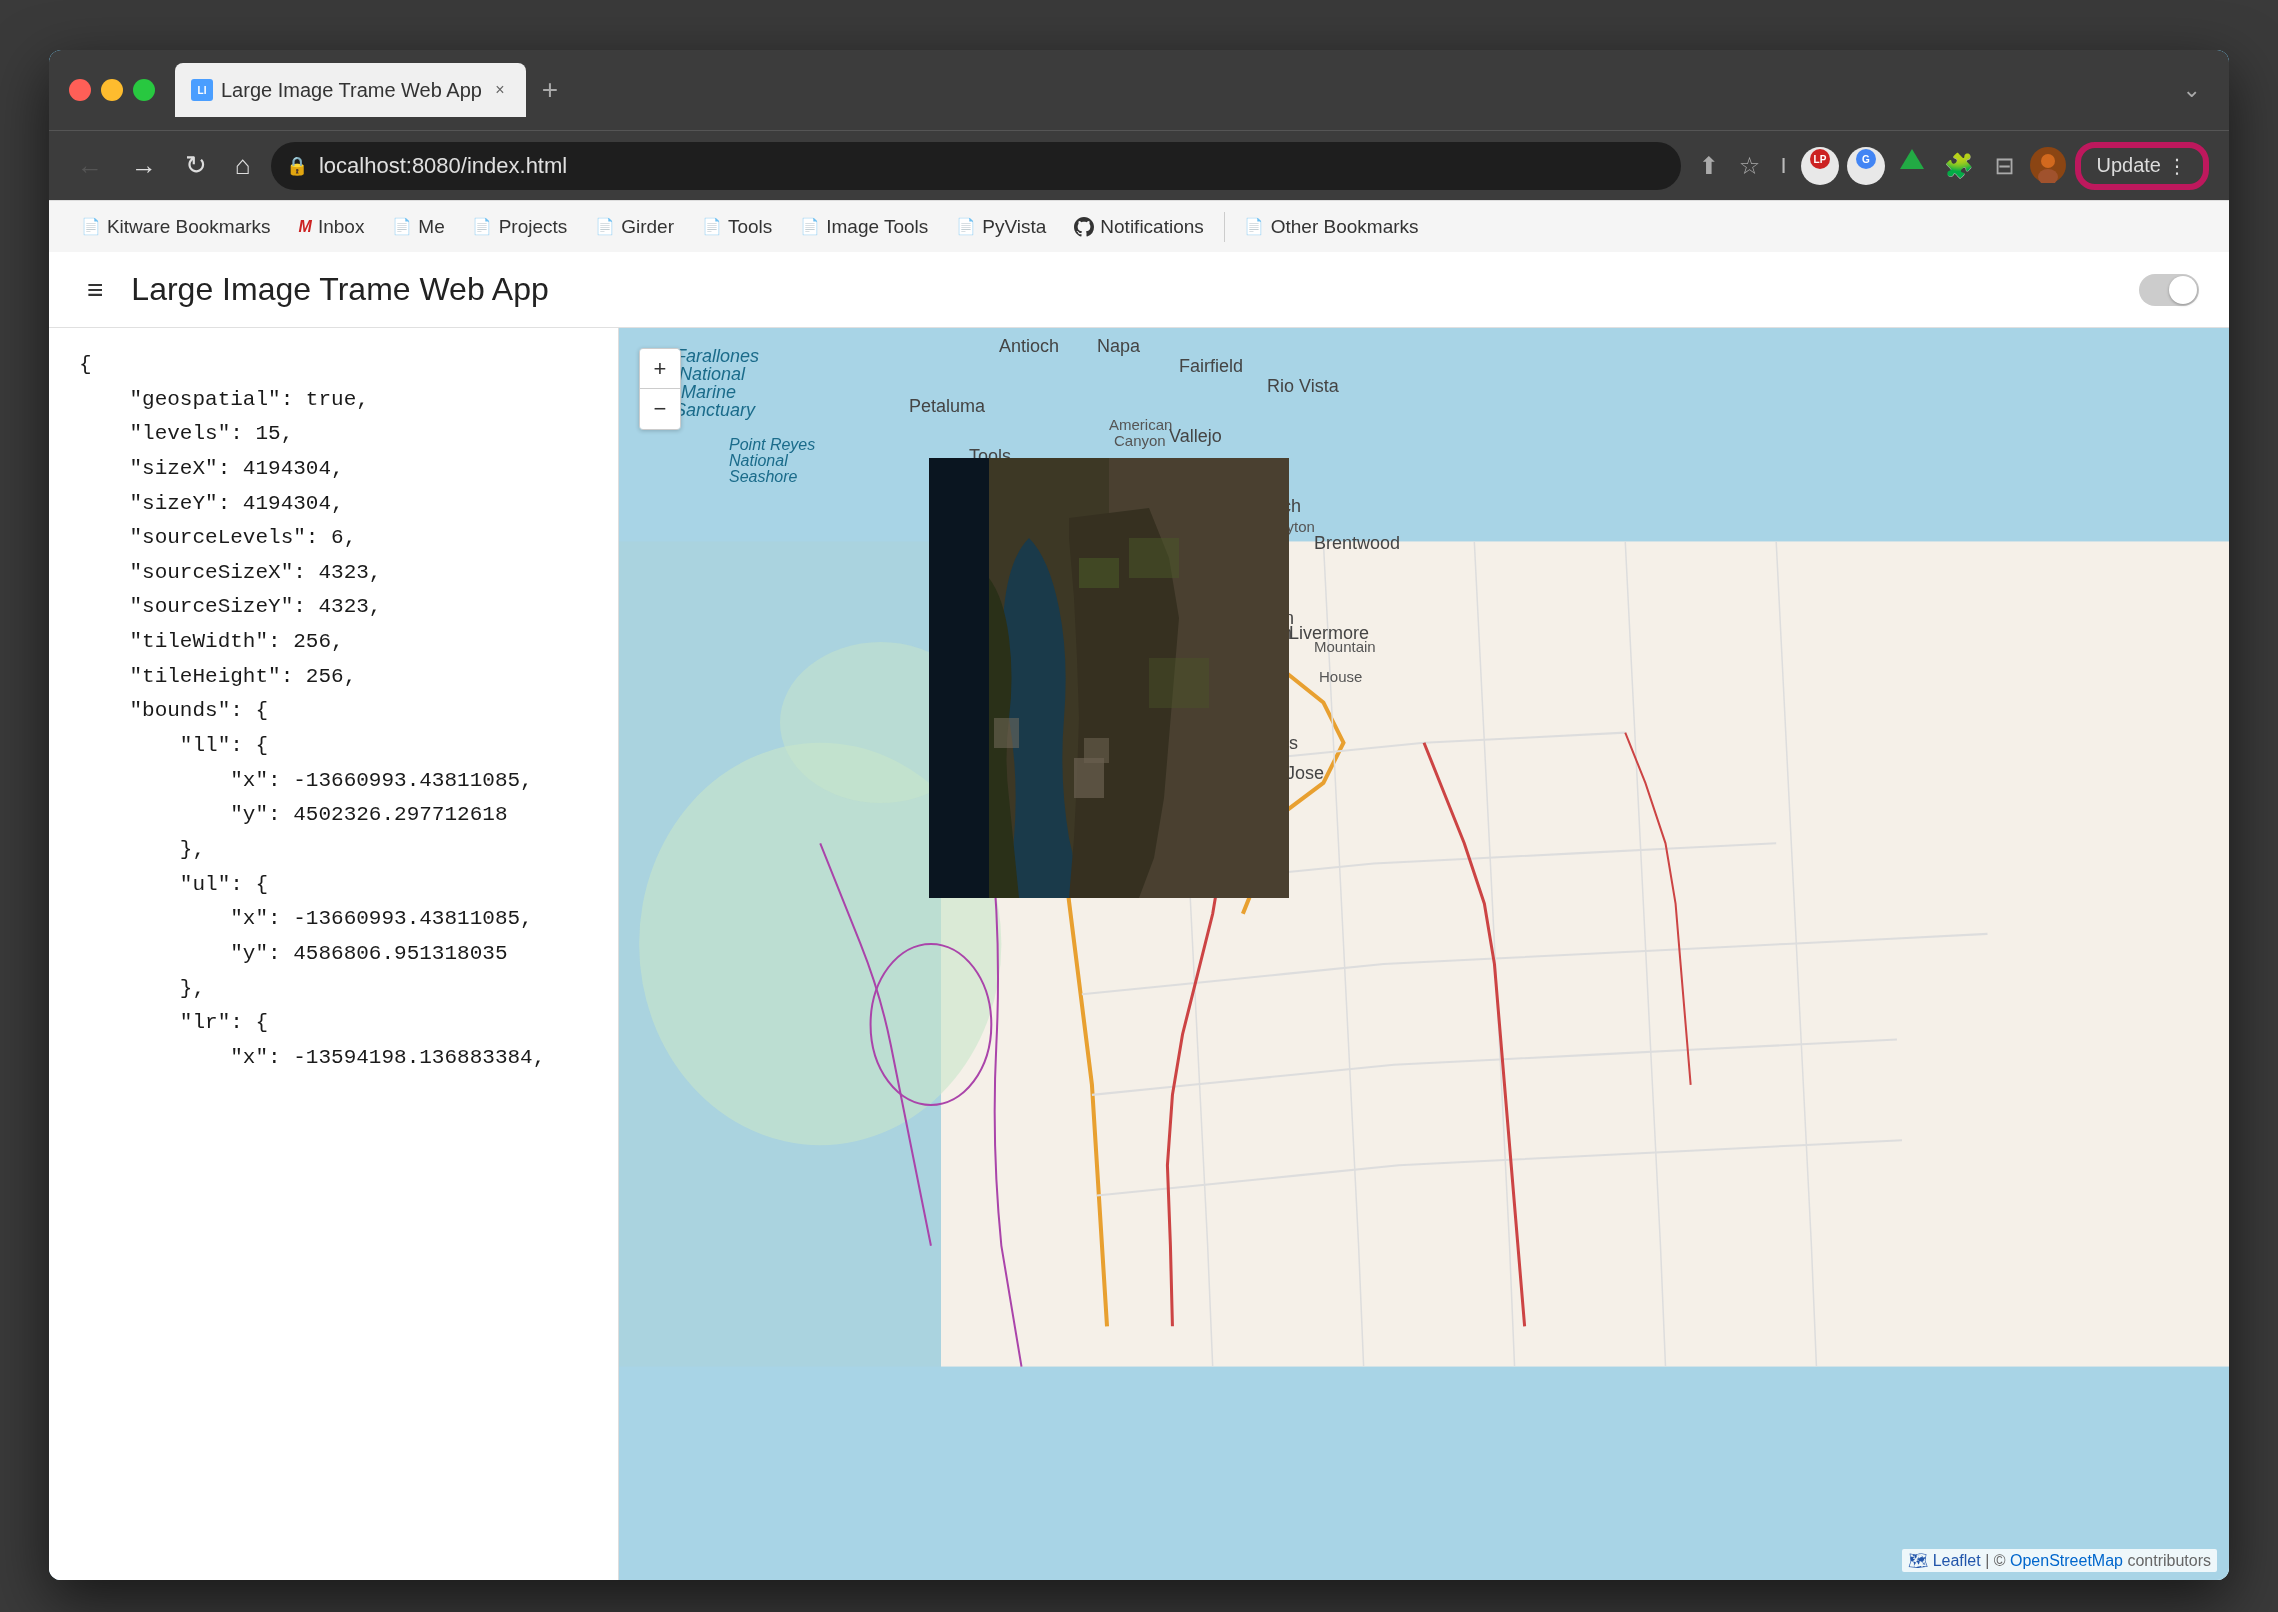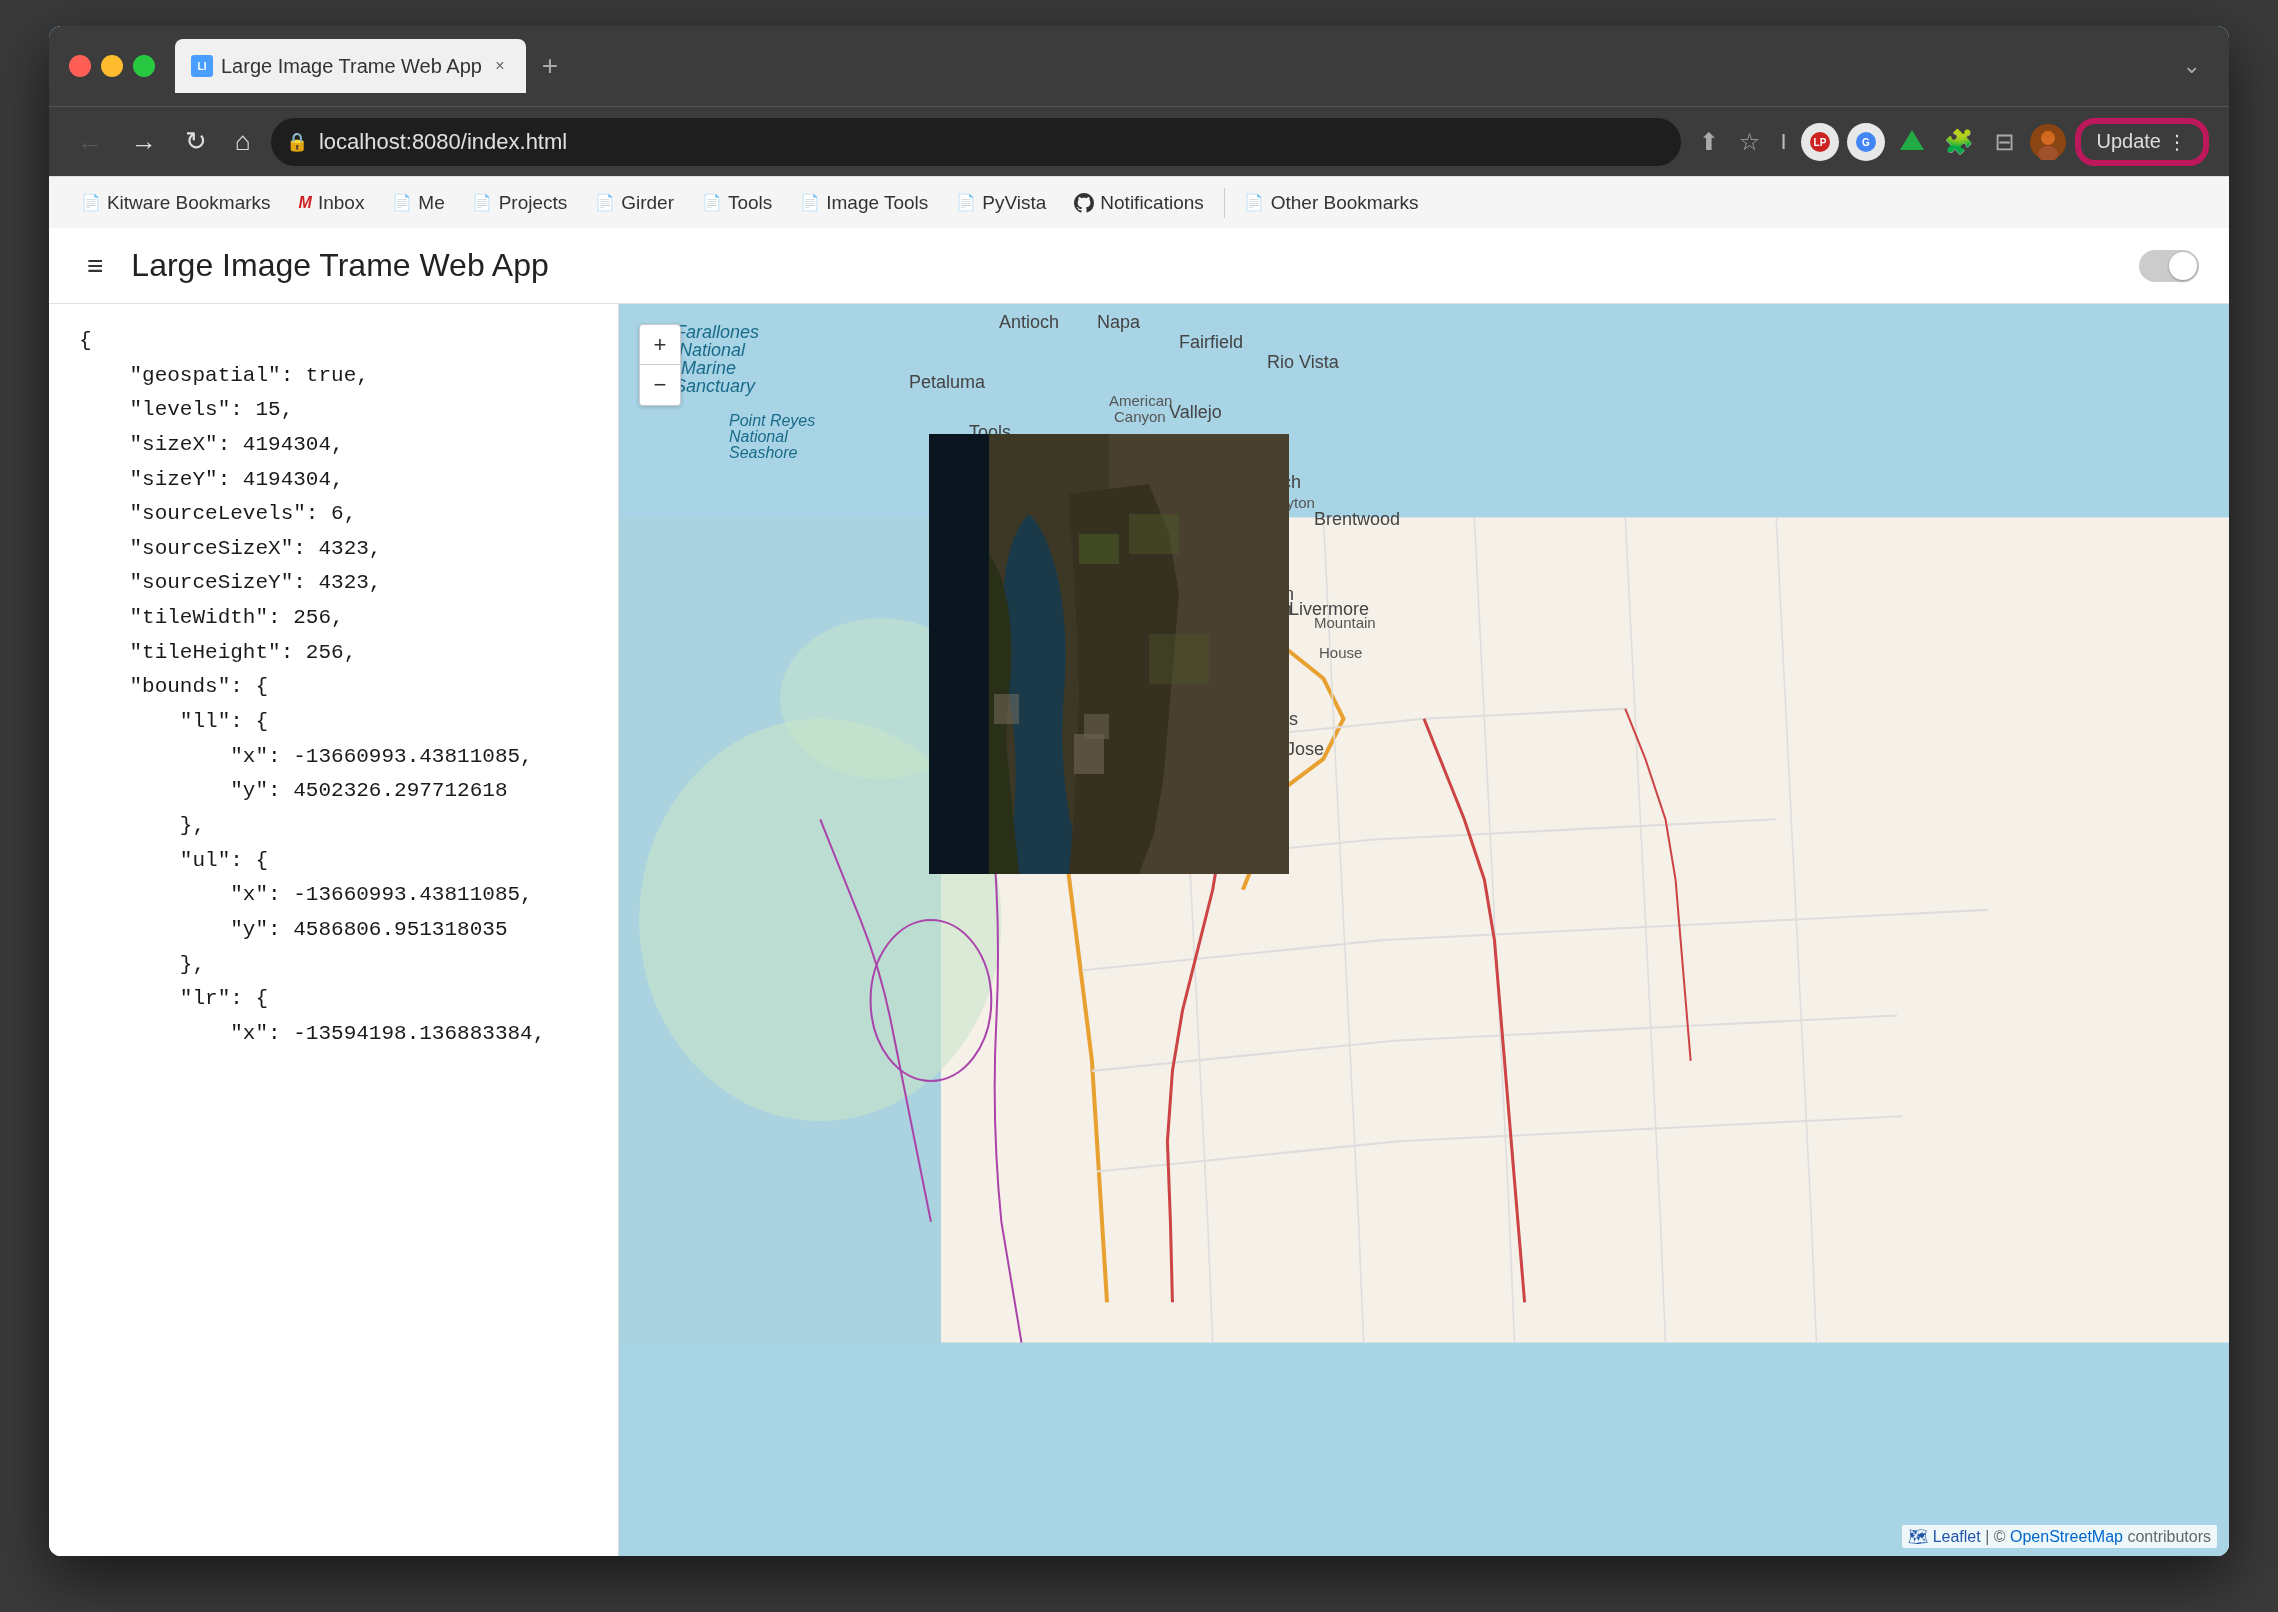--- a/index.html
+++ b/index.html
@@ -2,21 +2,21 @@
 <html><head>
   <meta charset="utf-8">
   <style>
     * { box-sizing: border-box; margin: 0; padding: 0; }
     body { background: #3a3a3a; font-family: -apple-system, BlinkMacSystemFont, 'Helvetica Neue', sans-serif; width: 2278px; height: 1612px; overflow: hidden; }
 
     
     .browser-window {
       background: #7dd3fc;
       border-radius: 12px;
-      margin: 26px auto;
+      margin: 50px auto;
       width: 2180px;
       height: 1530px;
       box-shadow: 0 20px 60px rgba(0,0,0,0.6);
       display: flex;
       flex-direction: column;
       overflow: hidden;
     }
 
     
     .title-bar {
@@ -133,21 +133,21 @@
       gap: 8px;
     }
     .toolbar-icon-btn {
       background: transparent; border: none; cursor: pointer;
       color: #aaa; font-size: 24px; padding: 6px;
       border-radius: 4px;
     }
     .toolbar-icon-circle {
       width: 38px; height: 38px;
       border-radius: 50%;
-      display: flex; align-items: center; justify-content: center;
+      display: flex; align-items: flex-start; justify-content: center;
       font-size: 18px;
     }
     .update-btn {
       background: transparent;
       border: 6px solid #be185d;
       border-radius: 20px;
       color: #ddd;
       font-size: 20px;
       padding: 6px 16px;
       cursor: pointer;

